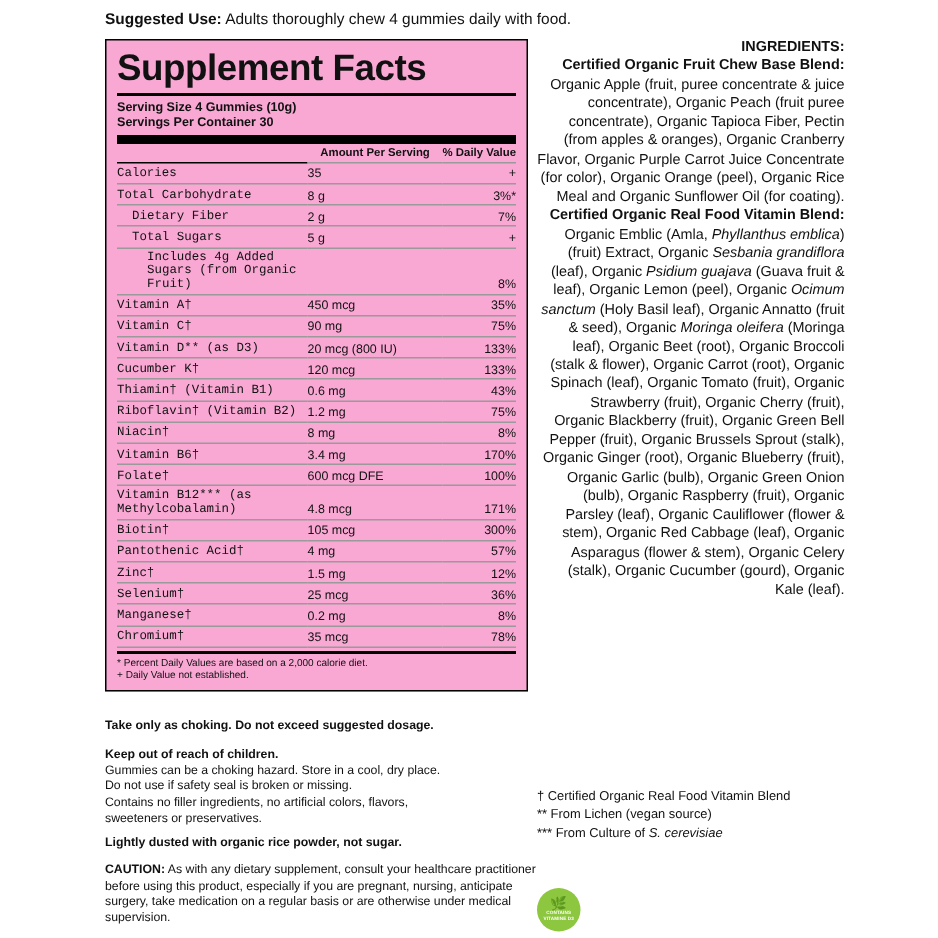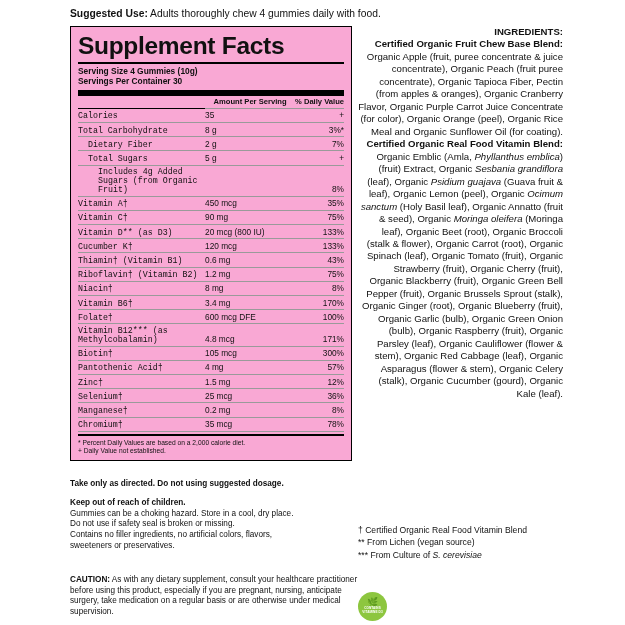--- a/index.html
+++ b/index.html
@@ -267,31 +267,34 @@
           </tr>
         </tbody>
     </table>
 
     <div class="rule-med" style="margin-top:2px;"></div>
     <div class="footnote">* Percent Daily Values are based on a 2,000 calorie diet.</div>
     <div class="footnote" style="margin-top:0;">+ Daily Value not established.</div>
   </div>
 
   <div class="below blk-take">
-    <b>Take only as directed. Do not using suggested dosage.</b>
+    <b>Take only as choking. Do not exceed suggested dosage.</b>
   </div>
 
   <div class="below blk-keep">
     <b>Keep out of reach of children.</b>
     <div style="white-space:pre-line;">Gummies can be a choking hazard. Store in a cool, dry place.
 Do not use if safety seal is broken or missing.
 Contains no filler ingredients, no artificial colors, flavors,
 sweeteners or preservatives.</div>
   </div>
 
+  <div class="below blk-light">
+    <b>Lightly dusted with organic rice powder, not sugar.</b>
+  </div>
 
   <div class="below blk-caution">
     <b>CAUTION:</b><span> As with any dietary supplement, consult your healthcare practitioner before using this product, especially if you are pregnant, nursing, anticipate surgery, take medication on a regular basis or are otherwise under medical supervision.</span>
   </div>
 
   <div class="ing">
     <b>INGREDIENTS:</b><br>
     <b>Certified Organic Fruit Chew Base Blend:</b><span> Organic Apple (fruit, puree concentrate &amp; juice concentrate), Organic Peach (fruit puree concentrate), Organic Tapioca Fiber, Pectin (from apples &amp; oranges), Organic Cranberry Flavor, Organic Purple Carrot Juice Concentrate (for color), Organic Orange (peel), Organic Rice Meal and Organic Sunflower Oil (for coating). </span><b>Certified Organic Real Food Vitamin Blend:</b><span> Organic Emblic (Amla, </span><i>Phyllanthus emblica</i><span>) (fruit) Extract, Organic </span><i>Sesbania grandiflora</i><span> (leaf), Organic </span><i>Psidium guajava</i><span> (Guava fruit &amp; leaf), Organic Lemon (peel), Organic </span><i>Ocimum sanctum</i><span> (Holy Basil leaf), Organic Annatto (fruit &amp; seed), Organic </span><i>Moringa oleifera</i><span> (Moringa leaf), Organic Beet (root), Organic Broccoli (stalk &amp; flower), Organic Carrot (root), Organic Spinach (leaf), Organic Tomato (fruit), Organic Strawberry (fruit), Organic Cherry (fruit), Organic Blackberry (fruit), Organic Green Bell Pepper (fruit), Organic Brussels Sprout (stalk), Organic Ginger (root), Organic Blueberry (fruit), Organic Garlic (bulb), Organic Green Onion (bulb), Organic Raspberry (fruit), Organic Parsley (leaf), Organic Cauliflower (flower &amp; stem), Organic Red Cabbage (leaf), Organic Asparagus (flower &amp; stem), Organic Celery (stalk), Organic Cucumber (gourd), Organic Kale (leaf).</span>
   </div>
 

